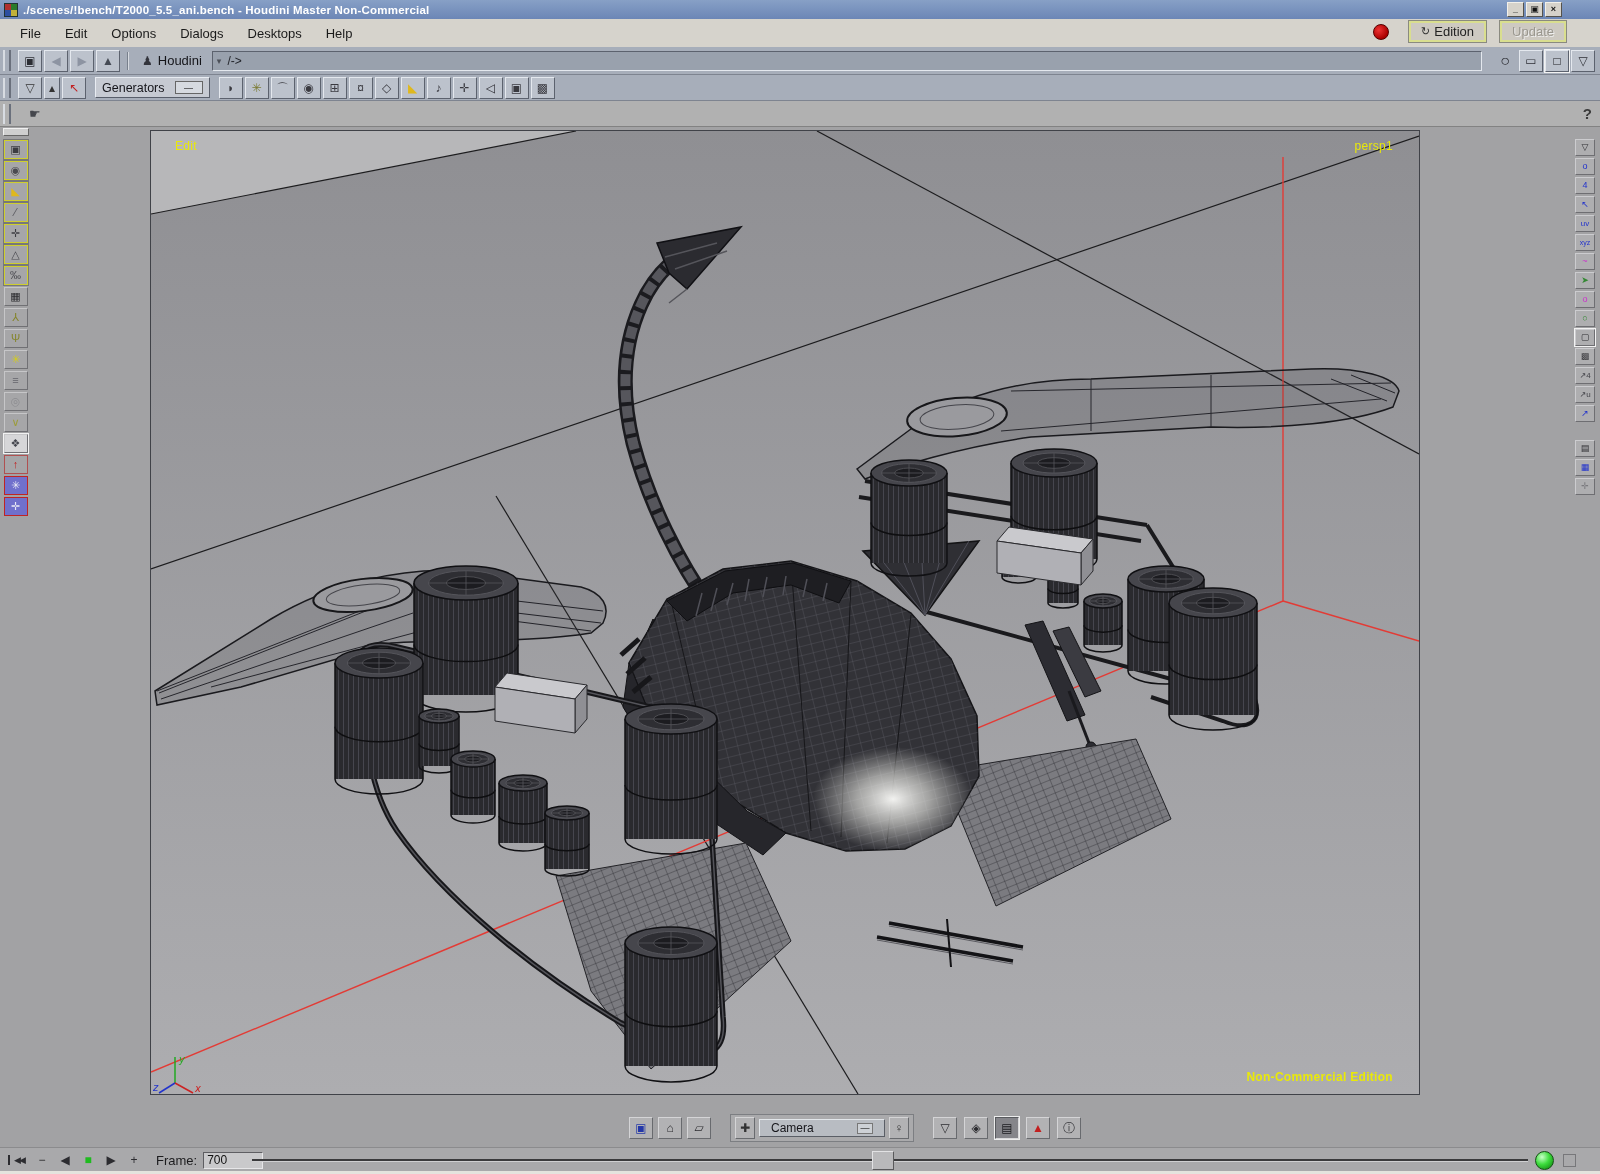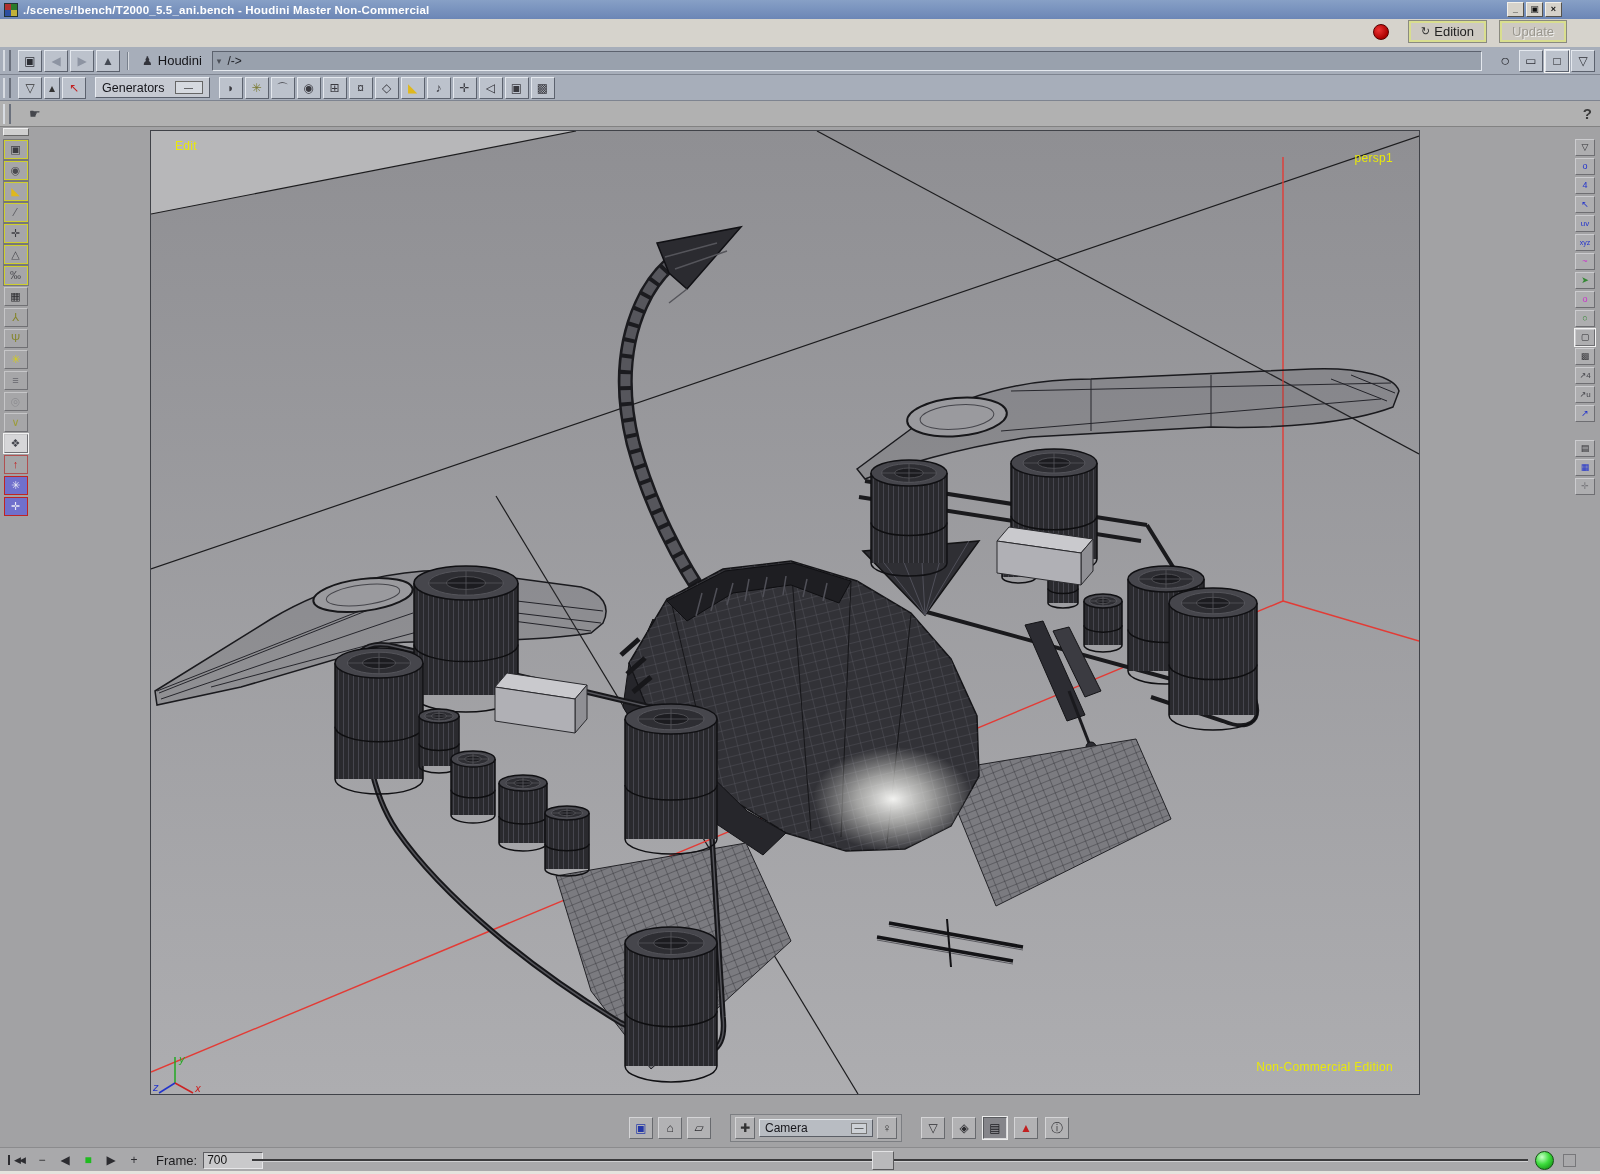--- a/index.html
+++ b/index.html
@@ -68,30 +68,30 @@
   .left-strip .ysel{border:1px solid #cfcf2e;box-shadow:0 0 0 1px #77777a;}
   .right-strip{position:absolute;left:1575px;top:138px;width:20px;display:flex;flex-direction:column;align-items:center;}
   .right-strip .icon-btn{width:18px;height:15px;margin:1px 0;background:#aeaeb0;border-color:#cccccf #6e6e72 #6e6e72 #cccccf;}
   .right-strip .icon-btn .glyph{font-size:9px;line-height:9px;}
   .right-strip .gap{height:16px;width:1px;}
   
   .viewport{position:absolute;left:150px;top:130px;width:1268px;height:963px;
     border:1px solid #404248;box-sizing:content-box;background:#9c9c9f;}
   .vp-label{position:absolute;font-size:12px;color:#e9e909;letter-spacing:.3px;}
   .vp-view{left:24px;top:8px;}
-  .vp-persp{right:26px;top:20px;}
-  .vp-edition{right:26px;bottom:20px;}
+  .vp-persp{right:26px;top:8px;}
+  .vp-edition{right:26px;bottom:10px;font-weight:bold;}
   
   .vp-toolbar{position:absolute;left:628px;top:1116px;height:24px;display:flex;align-items:center;gap:3px;}
   .vp-toolbar .icon-btn{background:#b2b2b4;border-color:#d4d4d6 #686a6e #686a6e #d4d4d6;}
   .vp-toolbar .icon-btn.selected{background:#85858a;border-color:#585a5e #d8d8da #d8d8da #585a5e;box-shadow:0 0 0 1px #ececec;}
   .cam-group{display:flex;align-items:center;gap:3px;border:1px solid #7c7e82;padding:2px 3px;background:#aaaaac;}
   .cam-select{width:102px;height:16px;background:#b8bcc2;border:1px solid;
     border-color:#e2e6ea #5a5e66 #5a5e66 #e2e6ea;display:flex;align-items:center;
-    font-size:12px;color:#15151a;padding:0 5px;justify-content:space-between;}
+    font-size:12px;color:#15151a;padding:0 11px;justify-content:space-between;}
   .cam-select .dash{font-size:9px;color:#222;border:1px solid #777;background:#cdd1d6;width:14px;text-align:center;line-height:9px;}
   
   .playbar{position:absolute;left:0;top:1147px;width:1600px;height:24px;background:#a9a9ab;
     border-top:1px solid #8b8b8d;display:flex;align-items:center;}
   .transport{display:flex;align-items:center;gap:7px;margin-left:8px;}
   .tr-btn{display:flex;align-items:center;justify-content:center;font-size:12px;color:#2c2c30;min-width:16px;}
   .tr-btn.barleft{border-left:2px solid #2c2c30;padding-left:1px;font-size:9px;letter-spacing:-2px;}
   .frame-label{font-size:13px;color:#1c1c1e;margin:0 6px 0 14px;}
   .frame-input{width:52px;height:15px;background:#c9c9cb;border:1px solid;
     border-color:#5e5e62 #e6e6e8 #e6e6e8 #5e5e62;font-family:"Liberation Sans",sans-serif;
@@ -120,20 +120,28 @@
         <span class="win-btn">
           <span class="glyph">▣</span>
         </span>
         <span class="win-btn">
           <span class="glyph">×</span>
         </span>
       </span>
   </div>
 
   <div class="menubar">
+    <span class="menu-items">
+        <span class="menu-item">File</span>
+        <span class="menu-item">Edit</span>
+        <span class="menu-item">Options</span>
+        <span class="menu-item">Dialogs</span>
+        <span class="menu-item">Desktops</span>
+        <span class="menu-item">Help</span>
+      </span>
     <span class="menubar-right">
       <span class="record-dot"></span>
       <span class="always-btn">
         <span class="glyph">↻</span>
         <span>Edition</span>
       </span>
       <span class="update-btn">Update</span>
     </span>
   </div>
 

